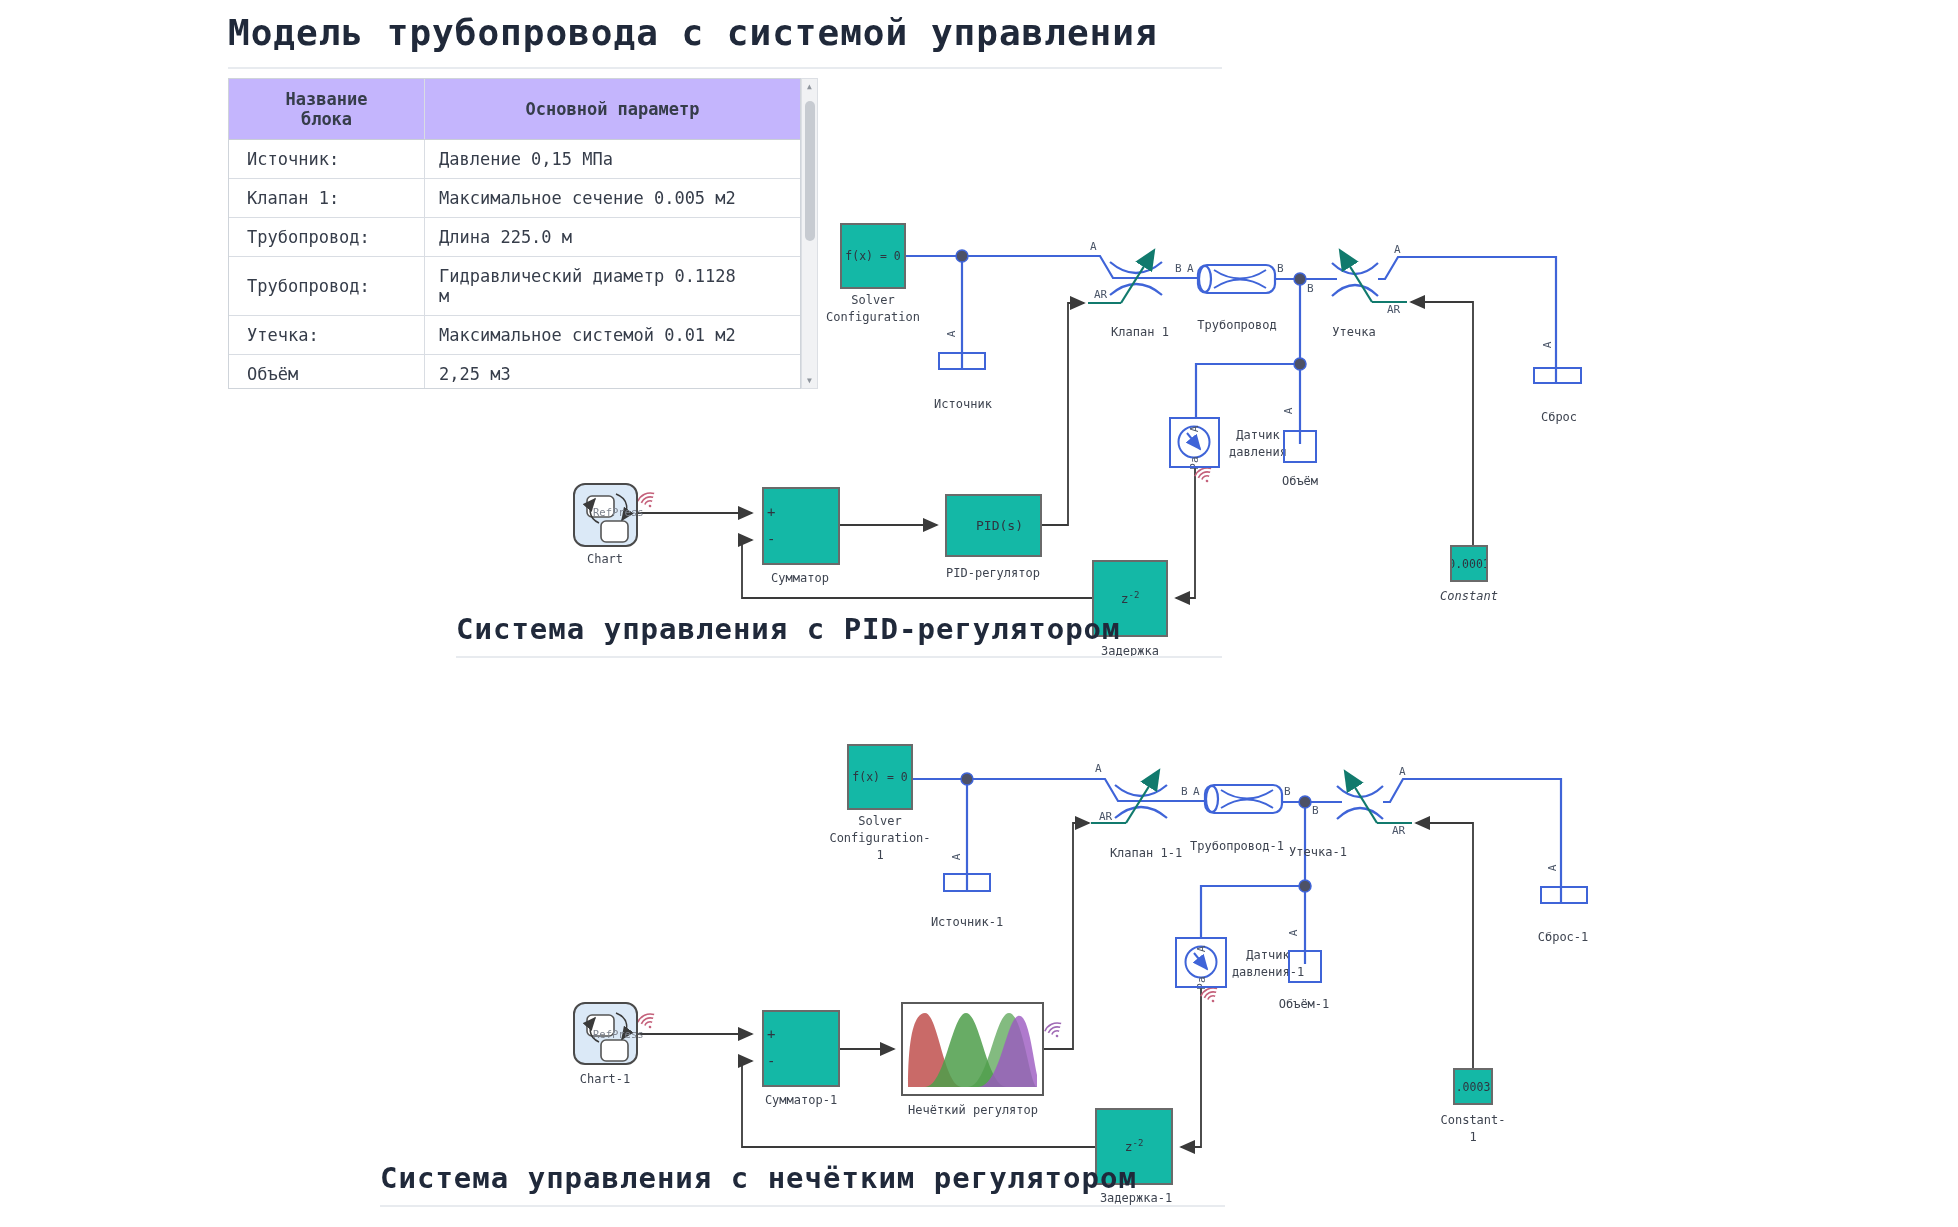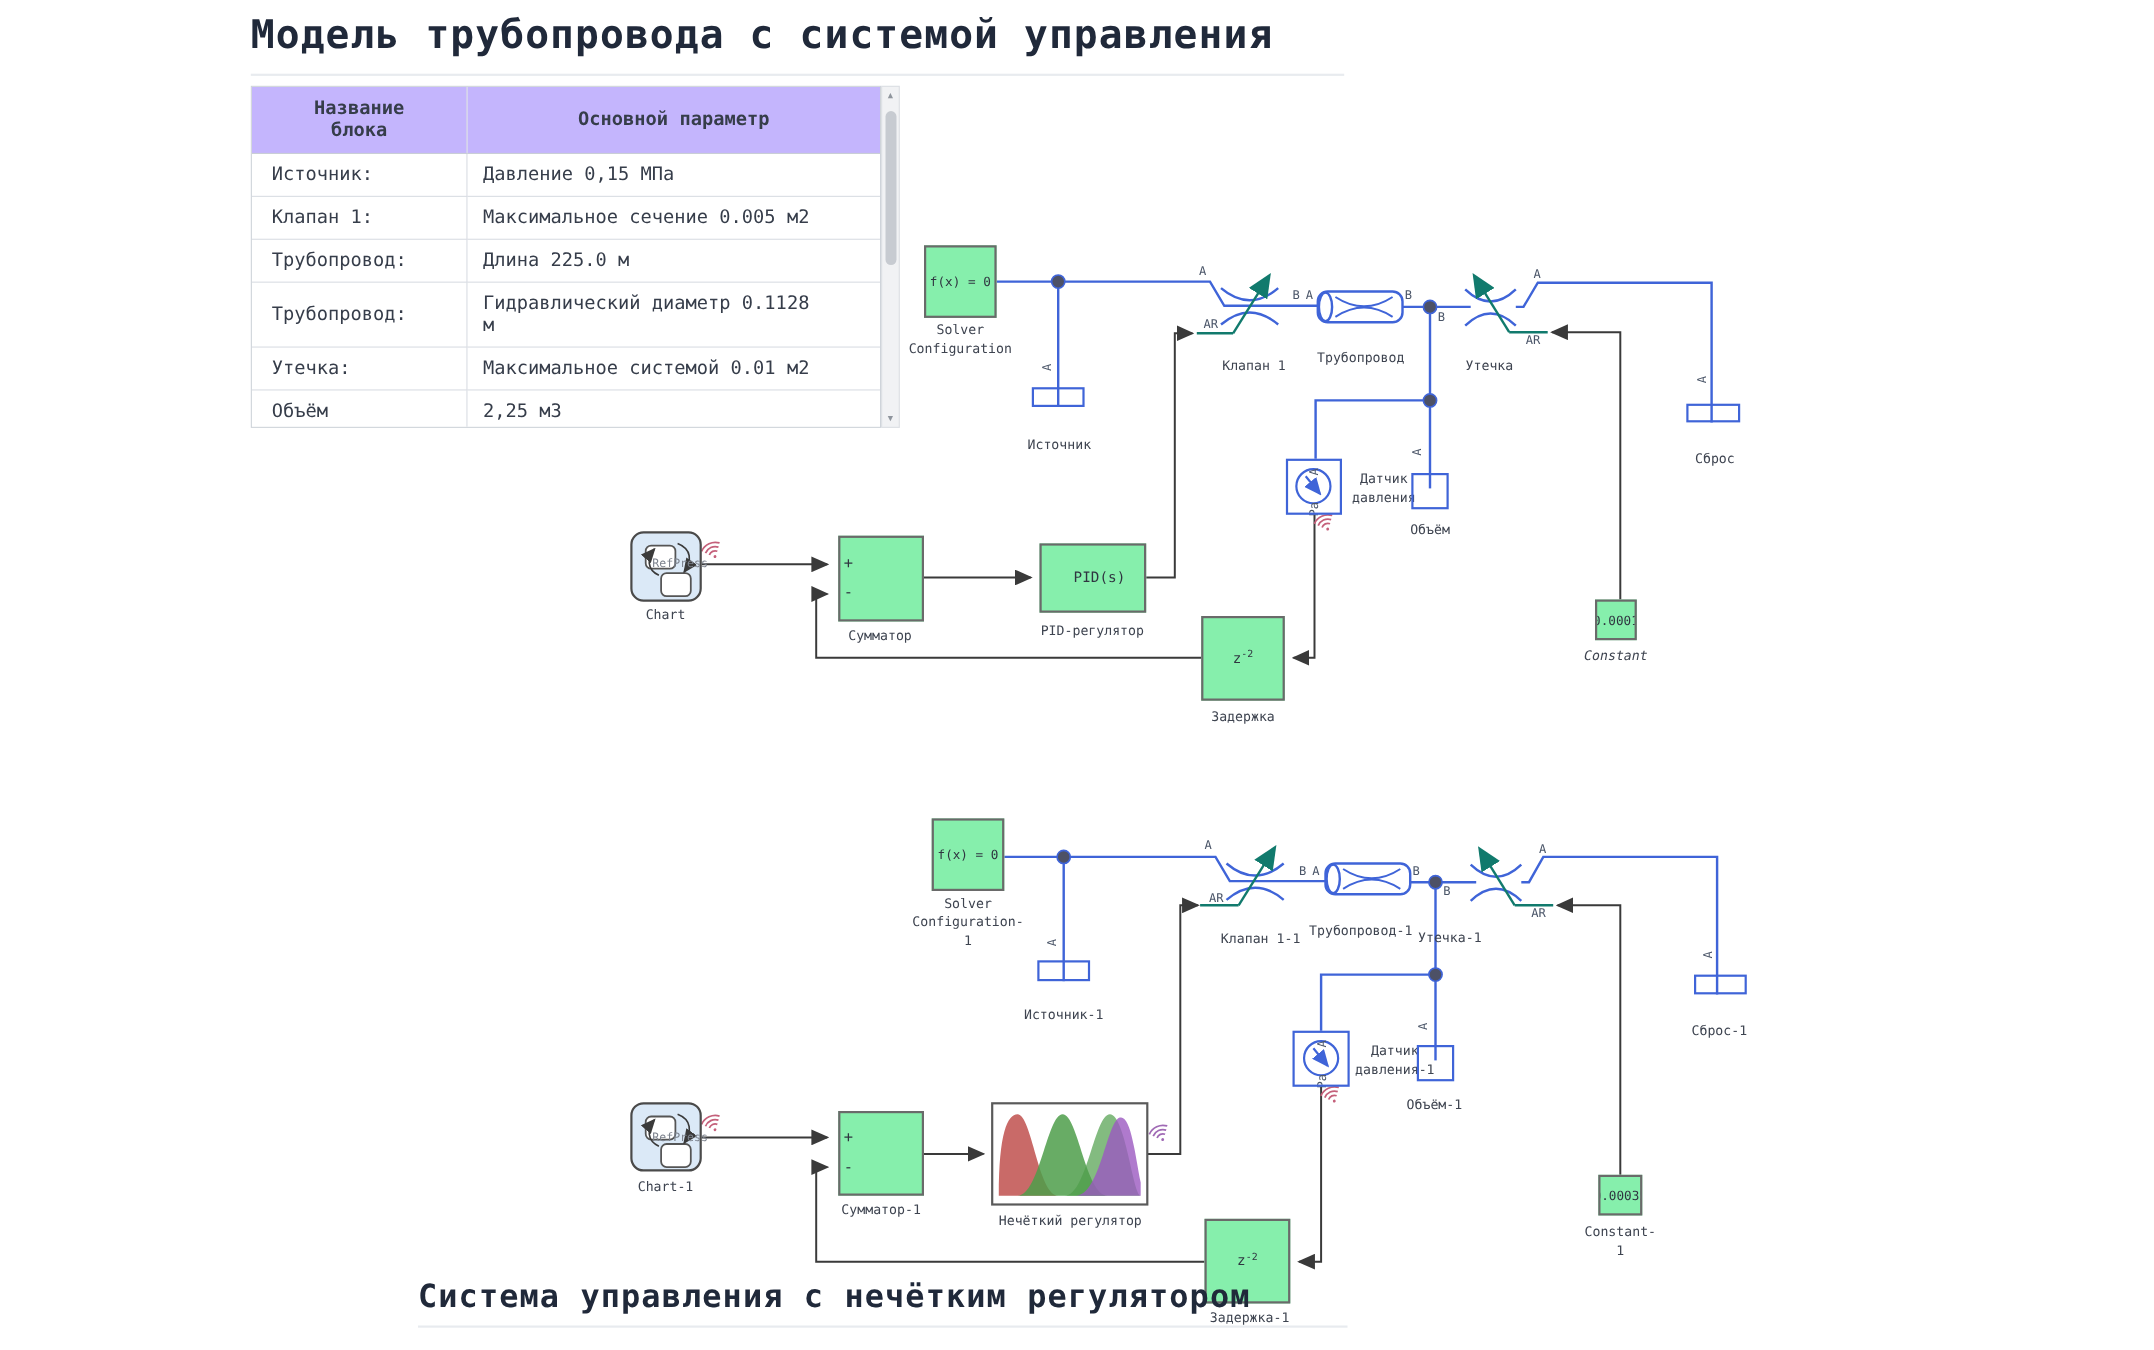--- a/index.html
+++ b/index.html
@@ -1,21 +1,21 @@
 <!DOCTYPE html>
 <html><head>
 <meta charset="utf-8">
 <style>
   html,body{margin:0;padding:0;background:#fff;}
   .canvas{position:relative;width:1958px;height:1227px;background:#fff;overflow:hidden;
           font-family:"DejaVu Sans Mono",monospace;}
   .title{position:absolute;font-weight:bold;color:#20293a;letter-spacing:1px;white-space:nowrap;
          border-bottom:2px solid #e8ebef;}
   .lbl{position:absolute;font-size:12px;color:#3e4450;white-space:nowrap;transform:translateX(-50%);}
-  .blk{position:absolute;background:#86efac;border:2px solid #6a6a6a;box-sizing:border-box;
+  .blk{position:absolute;background:#14b8a6;border:2px solid #6a6a6a;box-sizing:border-box;
        display:flex;align-items:center;justify-content:center;color:#2f3540;}
   .blkb{position:absolute;background:transparent;border:2px solid #3f64d8;box-sizing:border-box;}
   .sumsign{position:absolute;font-size:14px;color:#2f3540;}
   .refpress{position:absolute;font-size:10.5px;color:#7d838e;z-index:5;}
   
   .tblwrap{position:absolute;left:228px;top:78px;width:573px;height:311px;overflow:hidden;
            border:1px solid #cfd4da;box-sizing:border-box;}
   table.params{border-collapse:collapse;table-layout:fixed;width:571px;font-size:17px;color:#363d4a;}
   table.params td,table.params th{border-bottom:1px solid #d9dde3;white-space:pre-line;
            vertical-align:middle;text-align:left;}
@@ -312,20 +312,21 @@
 
   <div class="blk" style="left:762px;top:487px;width:78px;height:78px;"></div>
   <div class="sumsign" style="left:767px;top:504px;">+</div>
   <div class="sumsign" style="left:767px;top:531px;">-</div>
   <div class="lbl" style="left:800px;top:571px;">Сумматор</div>
 
   <div class="blk" style="left:573px;top:483px;width:65px;height:64px;border-radius:12px;background:#dbe9f7;border-color:#4a4a4a;"></div>
   <div class="refpress" style="left:593px;top:506px;">RefPress</div>
   <div class="lbl" style="left:605px;top:552px;">Chart</div>
 
+  <div class="title" style="left:456px;top:612px;width:766px;font-size:29px;padding-bottom:10px;">Система управления с PID-регулятором</div>
 
   <div class="blk" style="left:847px;top:744px;width:66px;height:66px;font-size:11.5px;">
     <span>f(x) = 0</span>
   </div>
   <div class="lbl" style="left:880px;top:814px;">Solver</div>
   <div class="lbl" style="left:880px;top:831px;">Configuration-</div>
   <div class="lbl" style="left:880px;top:848px;">1</div>
 
   <div class="blkb" style="left:943px;top:873px;width:48px;height:19px;"></div>
   <div class="lbl" style="left:967px;top:915px;">Источник-1</div>

